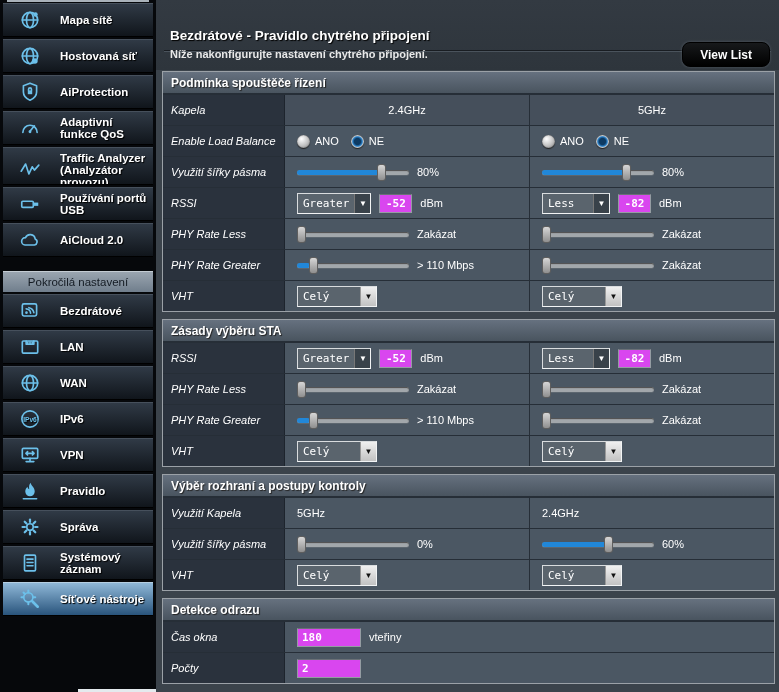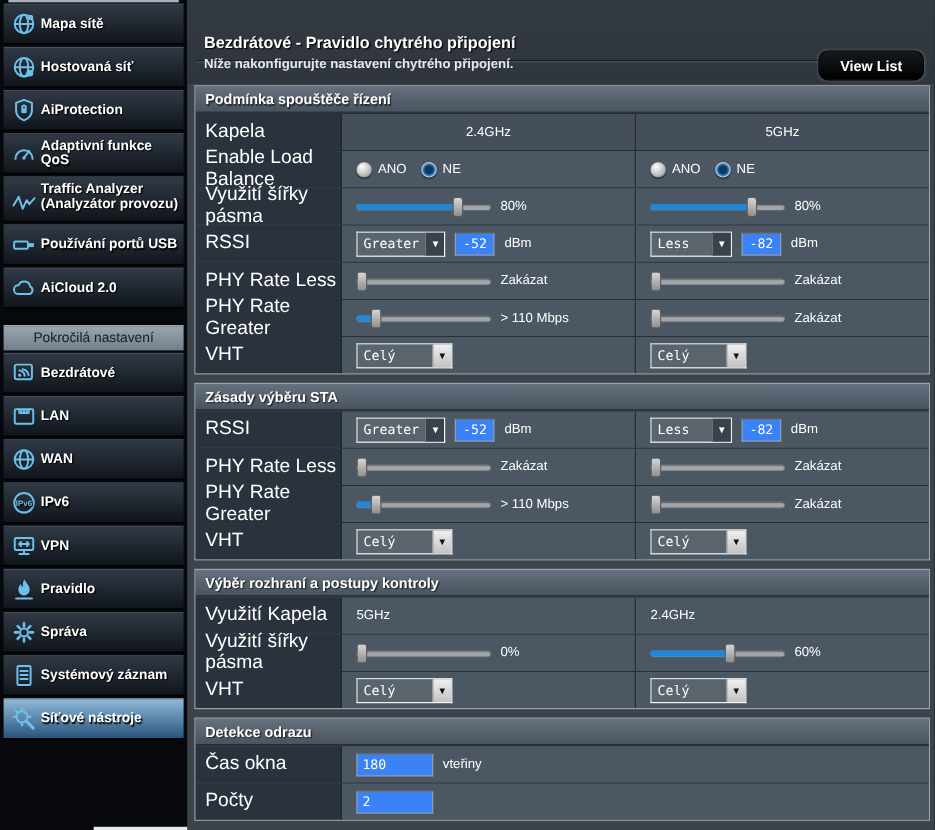--- a/index.html
+++ b/index.html
@@ -7,21 +7,21 @@
               font-family:"Liberation Sans", sans-serif; }
   .app { position:relative; width:779px; height:692px; }
 
   
   .sidebar { position:absolute; left:0; top:0; width:156px; height:692px;
              background:#06080b; overflow:hidden; }
   .sidebar-topstrip { position:absolute; top:0; left:7px; width:142px; height:2px;
                       background:#a9b2ba; }
   .side-list { position:absolute; top:3px; left:0; width:156px; }
   .side-item { margin:0 3px 2px 3px; min-height:34px; display:flex; align-items:center;
-               gap:3px; padding:4px 2px 4px 6px;
+               gap:19px; padding:4px 2px 4px 16px;
                background:linear-gradient(#303a46,#10151b);
                border-top:1px solid #46505c; border-bottom:1px solid #000;
                color:#fff; font-size:11.5px; font-weight:bold;
                text-shadow:1px 1px 1px #000; cursor:pointer; }
   .side-item.clip { max-height:38px; overflow:hidden; align-items:flex-start; }
   .side-item.clip .ic { margin-top:6px; }
   .side-item.selected { background:linear-gradient(#8fb8d8,#29547c);
                         border-top:1px solid #b5cfe3; }
   .ic { width:22px; height:22px; flex:0 0 22px; display:inline-flex;
         align-items:center; justify-content:center; }
@@ -52,23 +52,23 @@
 
   .tables { padding:1px 4px 0 6px; }
   .section { border:1px solid #9ba1a7; margin-bottom:7px; background:#4b5763; }
   .section-title { height:22px; line-height:22px; padding-left:8px;
                    font-size:12px; font-weight:bold; color:#fff;
                    text-shadow:1px 1px 1px #222;
                    background:linear-gradient(#66717f,#49545f);
                    border-bottom:1px solid #262e37; }
   .trow { display:flex; height:31px; border-top:1px solid #262e37; }
   .trow:first-of-type { border-top:none; }
-  .lbl { width:122px; flex:0 0 122px; background:#2a323d; color:#fff; font-size:16px;
+  .lbl { width:122px; flex:0 0 122px; background:#2a323d; color:#fff; font-size:11px;
          display:flex; align-items:center; padding-left:8px;
-         border-right:1px solid #1d242d; }
+         border-right:1px solid #1d242d;font-style:italic; }
   .val { flex:1 1 0; background:#4b5763; display:flex; align-items:center;
          padding-left:12px; gap:8px; color:#fff; font-size:11px; }
   .val + .val { border-left:1px solid #262e37; }
   .band .val { justify-content:center; padding-left:0; background:#454f5b; }
 
   
   .slider { position:relative; width:112px; height:5px; background:#a2a7ab;
             border-radius:3px; box-shadow:inset 0 1px 1px #4c4c4c, 0 1px 0 #5c666f;
             cursor:pointer; flex:0 0 112px; }
   .sl-fill { position:absolute; left:0; top:0; bottom:0; background:#2187d8;
@@ -92,23 +92,23 @@
   .sel-text { display:flex; align-items:center; padding:0 5px; min-width:50px;
               font-family:"DejaVu Sans Mono", monospace; font-size:11px; color:#fff; }
   .sel-arrow { width:16px; display:flex; align-items:center; justify-content:center;
                font-size:8px; }
   .sel-dark .sel-arrow { background:#39424a; color:#fff; border-left:1px solid #777; }
   .sel-light .sel-arrow { background:linear-gradient(#f0f0f0,#c2c2c2); color:#111;
                           border-left:1px solid #999; }
   .sel-vht .sel-text { min-width:62px; }
 
   
-  .tin { height:19px; background:#3b82f6; border:1px solid #949ca2;
+  .tin { height:19px; background:#d946ef; border:1px solid #949ca2;
          border-top-color:#6a7177; color:#fff; font-size:11px;
-         font-family:"DejaVu Sans Mono", monospace; }
+         font-family:"DejaVu Sans Mono", monospace;font-weight:bold; }
   .tin.small { width:33px; text-align:center; }
   .tin.wide { width:64px; padding-left:4px; }
 </style>
 </head>
 <body>
 
 <div class="app">
 
   <div class="sidebar">
     <div class="sidebar-topstrip"></div>

